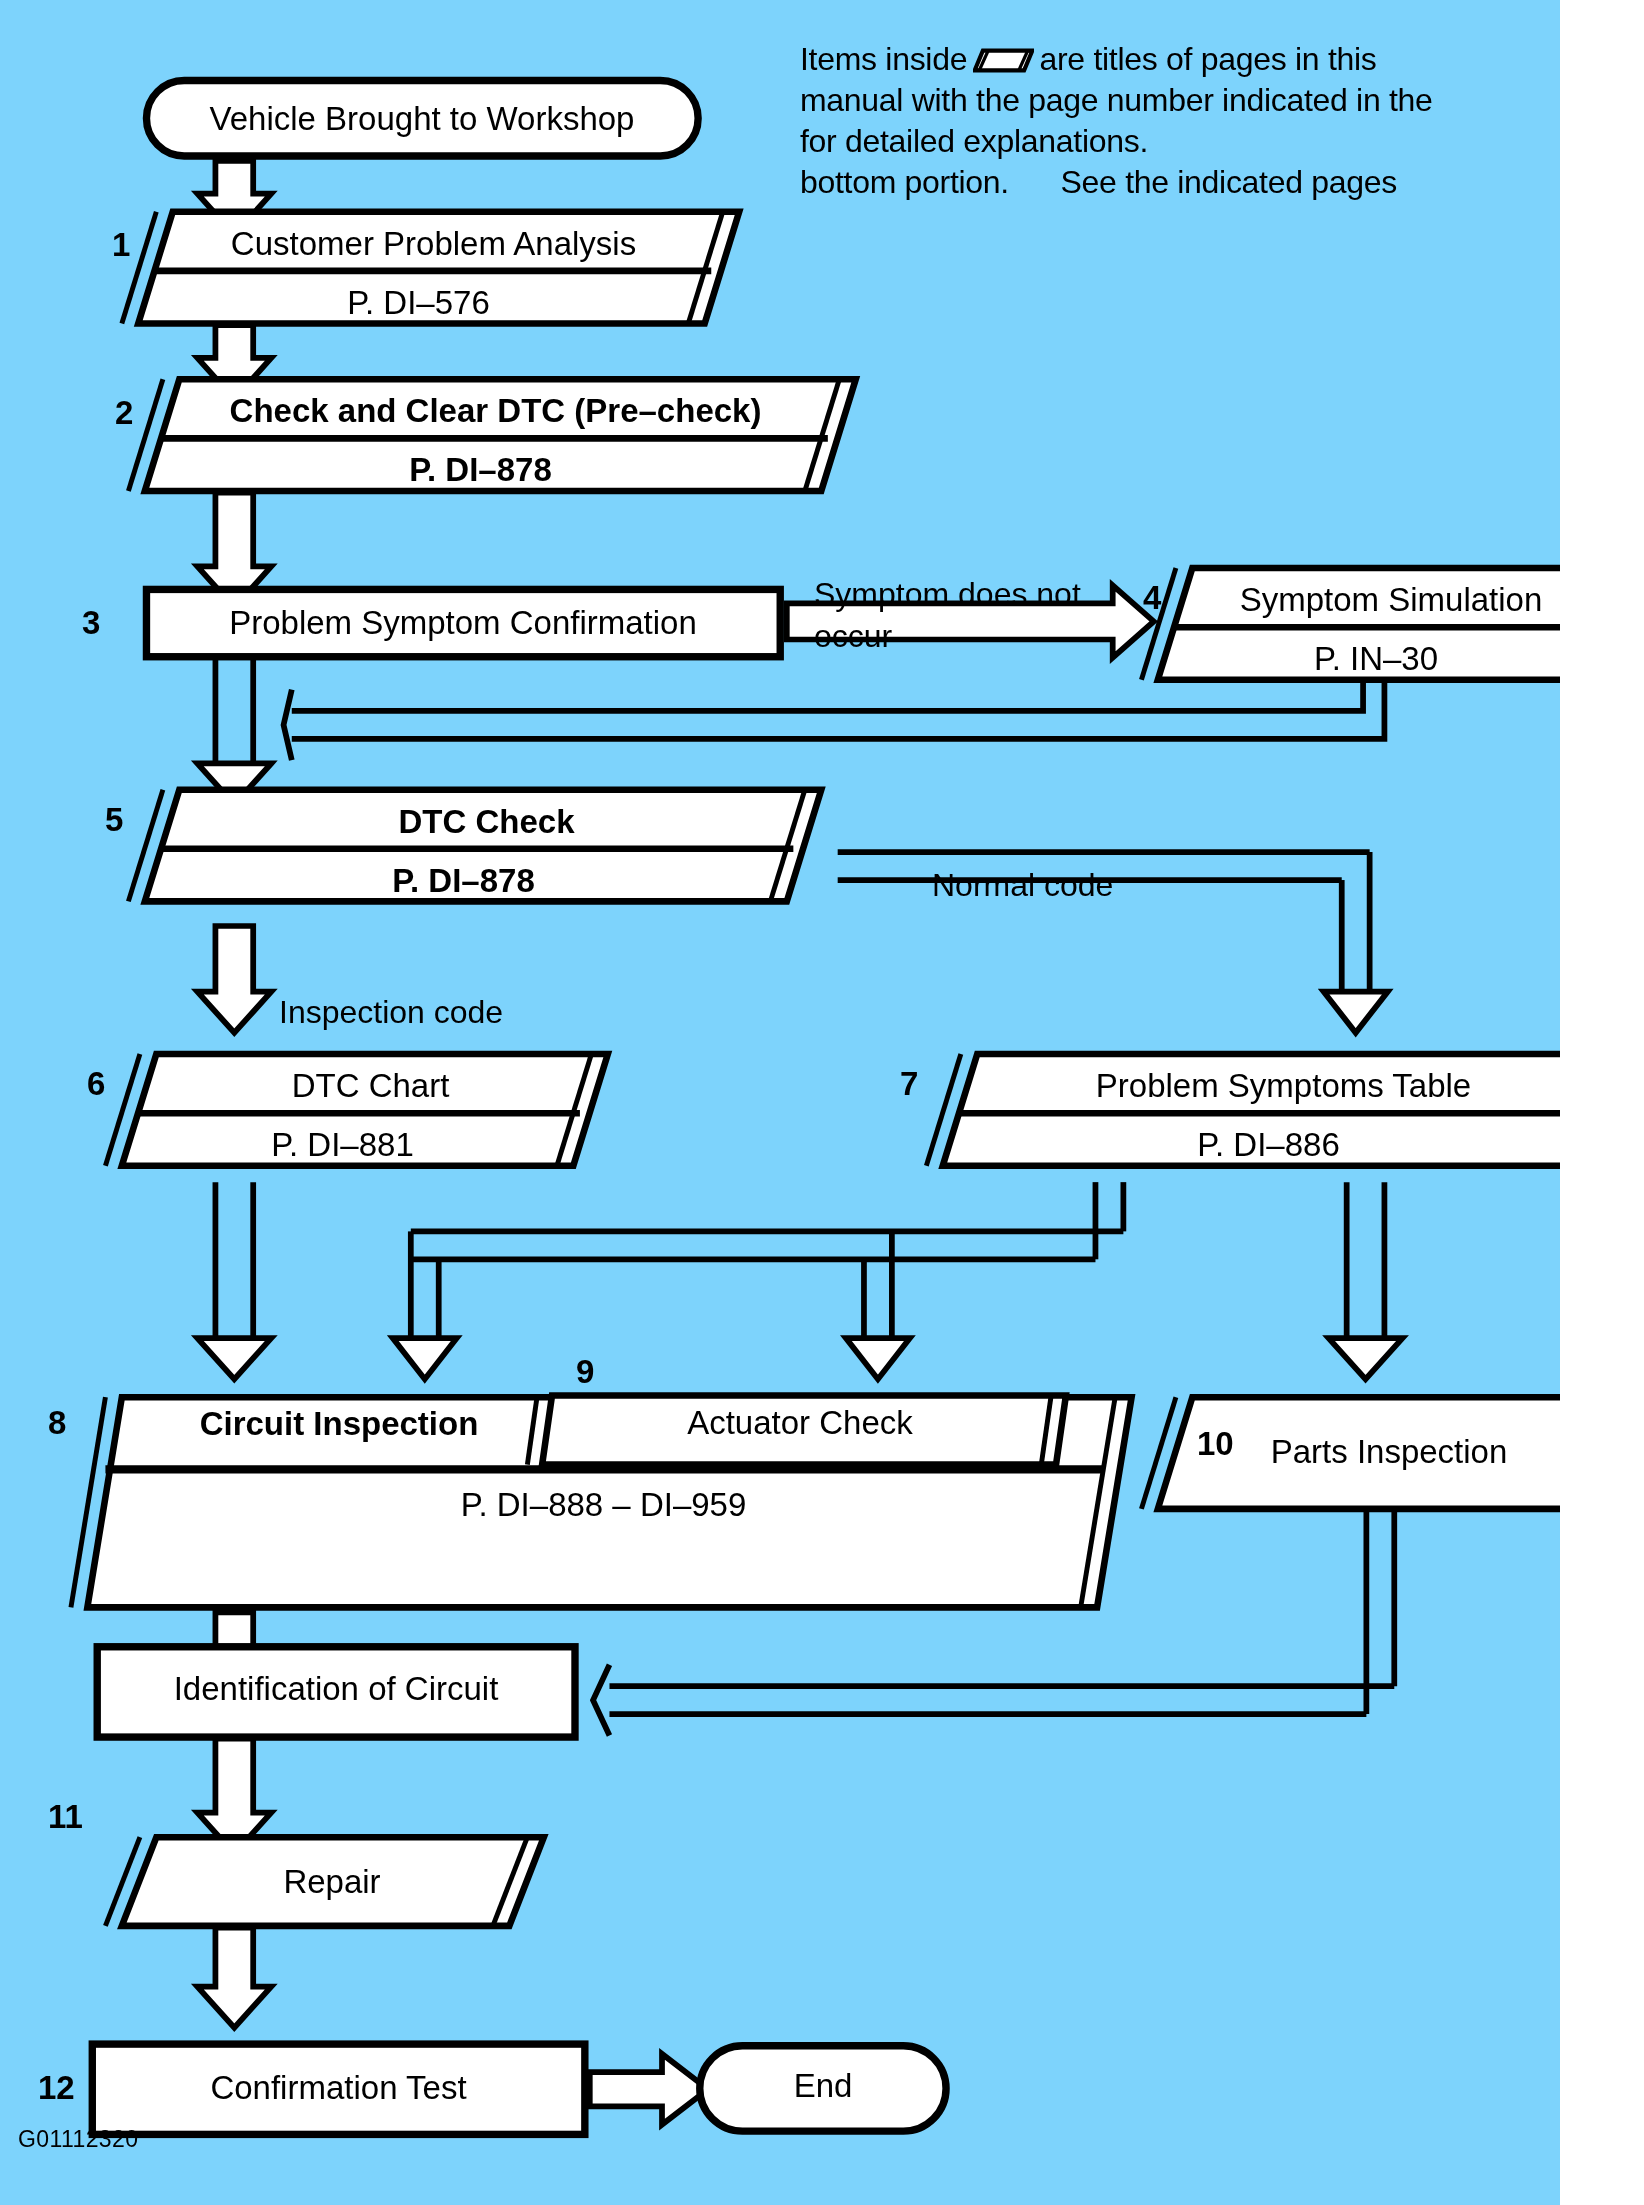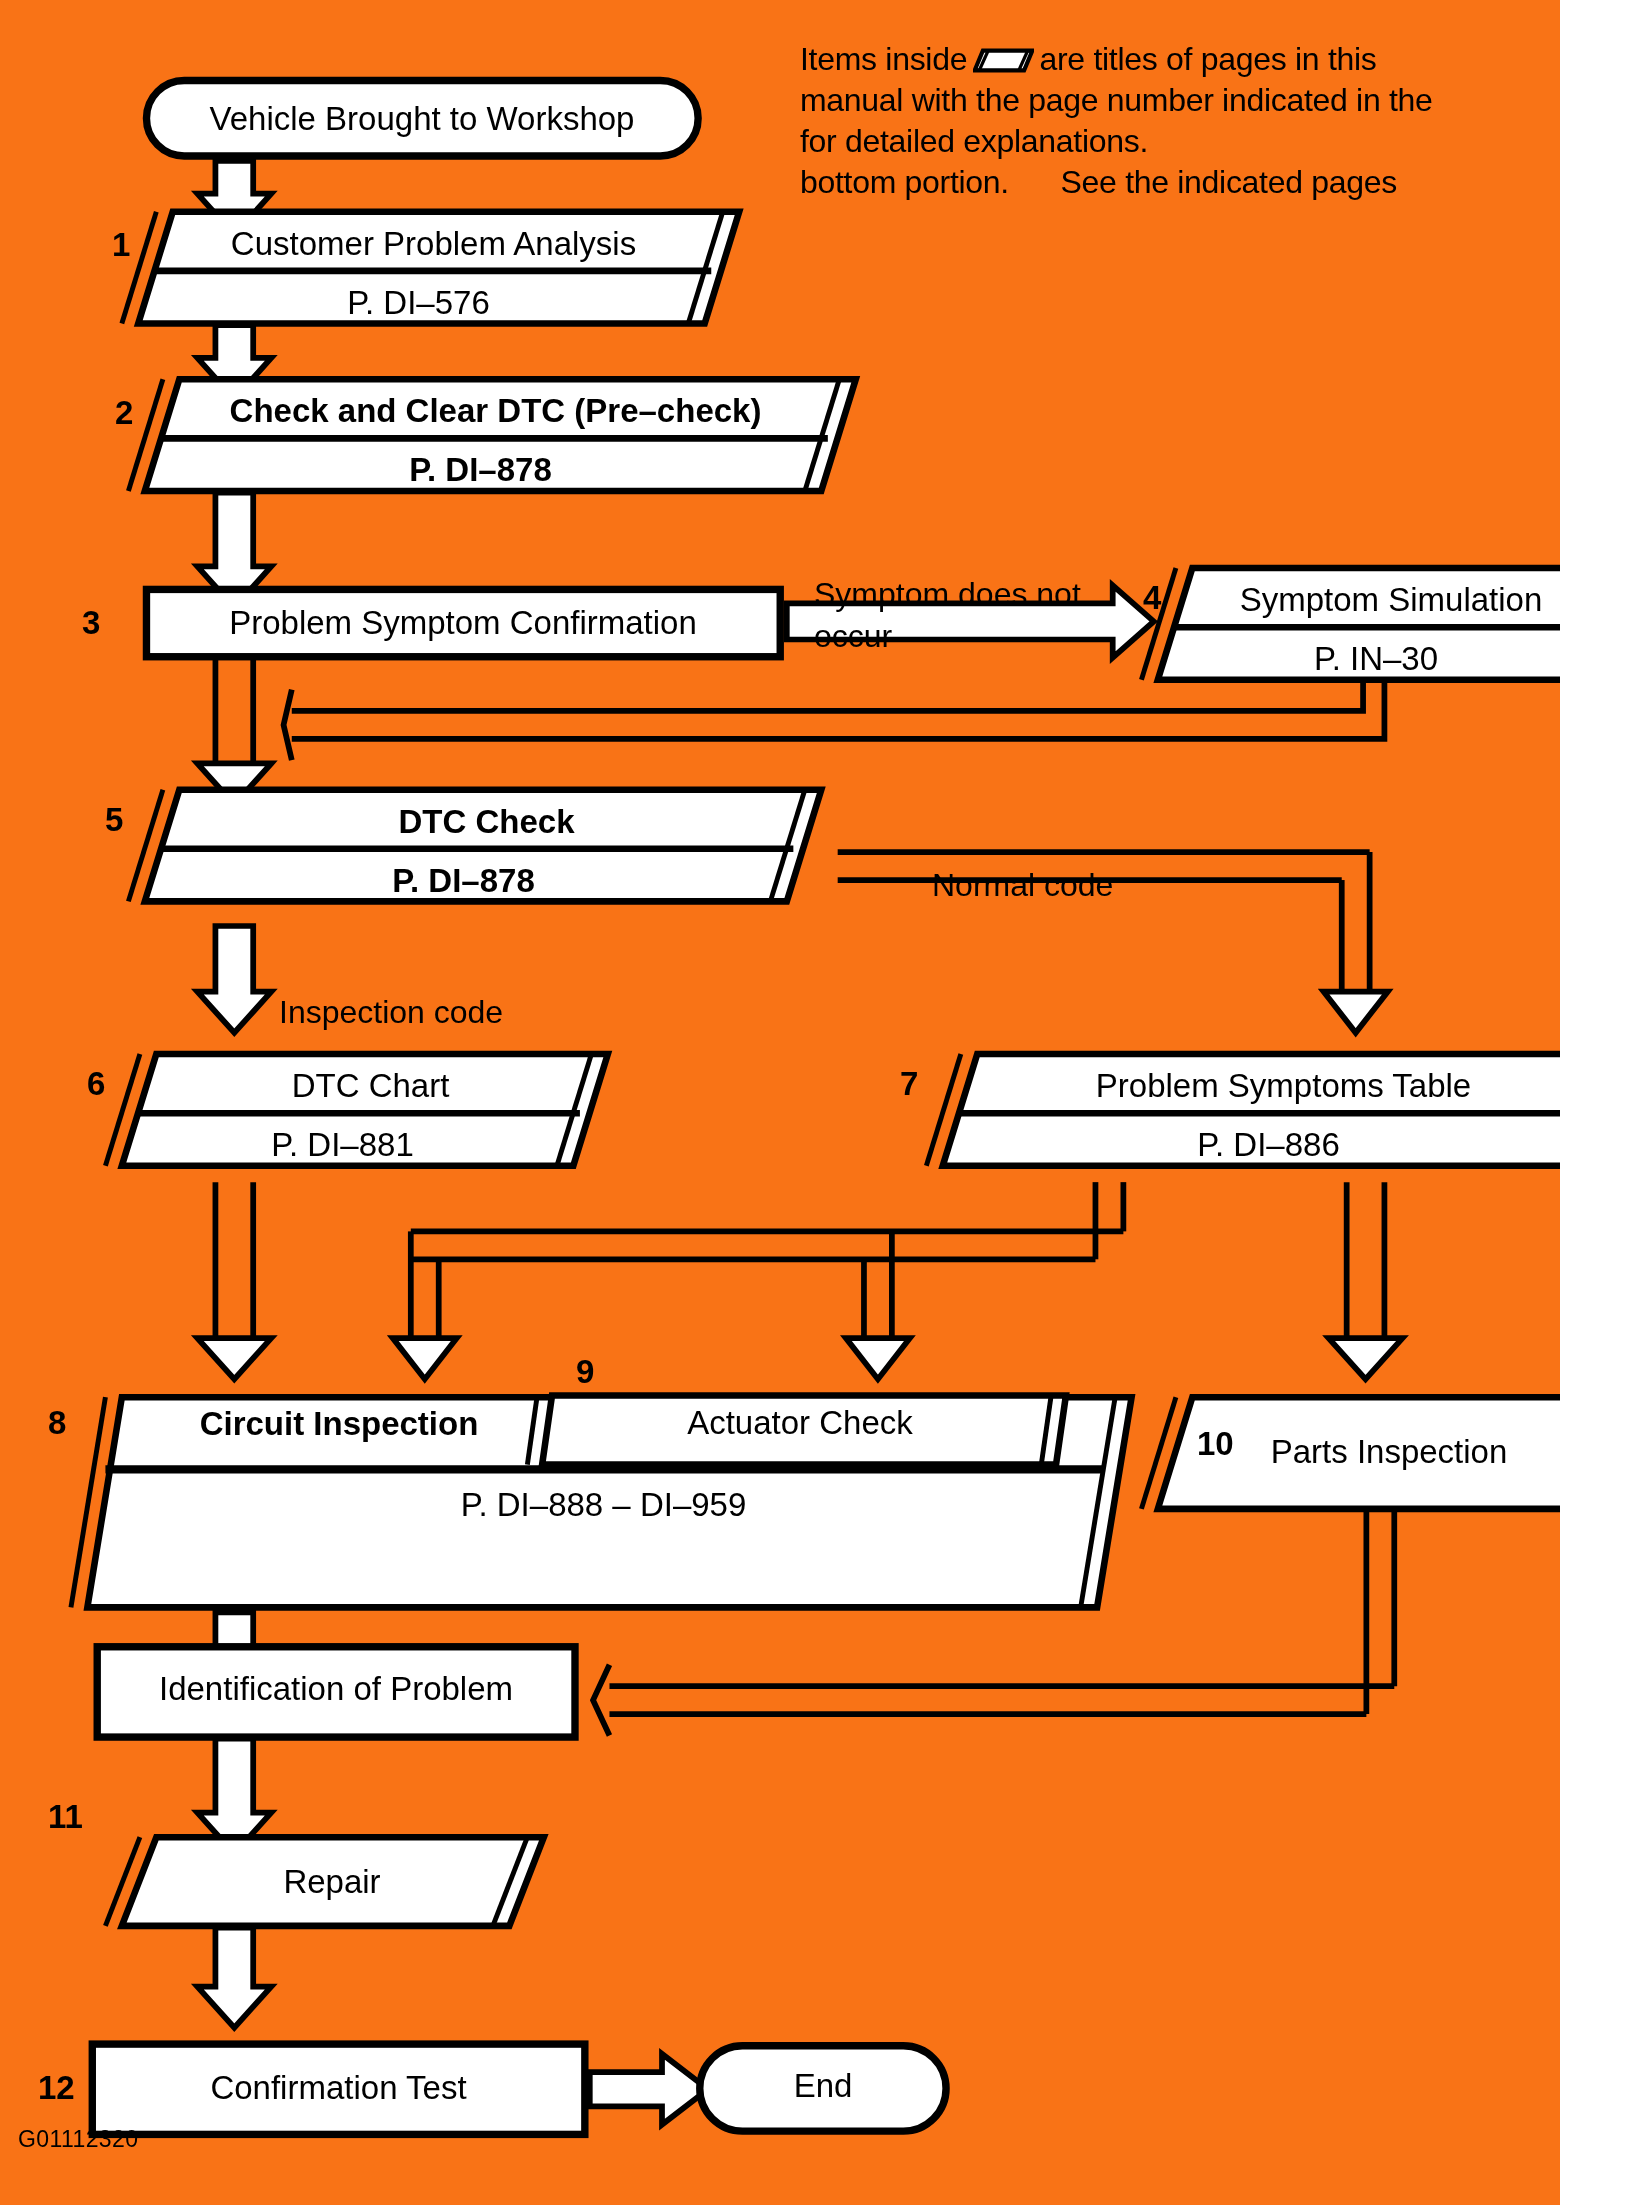--- a/index.html
+++ b/index.html
@@ -8,21 +8,21 @@
     background: #ffffff;
   }
   body {
     font-family: "Liberation Sans", sans-serif;
     color: #000000;
   }
   #page {
     position: relative;
     width: 1560px;
     height: 2205px;
-    background: #f97316;
+    background: #7dd3fc;
     overflow: hidden;
   }
   .abs { position: absolute; }
 
   
   #note {
     left: 800px;
     top: 39px;
     width: 608px;
     font-size: 32px;
@@ -287,21 +287,21 @@
   <div class="abs" style="left:548px; top:1406px; width:504px;">
     <div class="lbl">Actuator Check</div>
   </div>
 
   <div class="stepnum" style="left:1197px; top:1427px;">10</div>
   <div class="abs" style="left:1174px; top:1435px; width:430px;">
     <div class="lbl">Parts Inspection</div>
   </div>
 
   <div class="abs" style="left:97px; top:1672px; width:478px;">
-    <div class="lbl">Identification of Problem</div>
+    <div class="lbl">Identification of Circuit</div>
   </div>
 
   <div class="stepnum" style="left:48px; top:1800px;">11</div>
   <div class="abs" style="left:138px; top:1865px; width:388px;">
     <div class="lbl">Repair</div>
   </div>
 
   <div class="stepnum" style="left:38px; top:2071px;">12</div>
   <div class="abs" style="left:92px; top:2071px; width:493px;">
     <div class="lbl">Confirmation Test</div>

